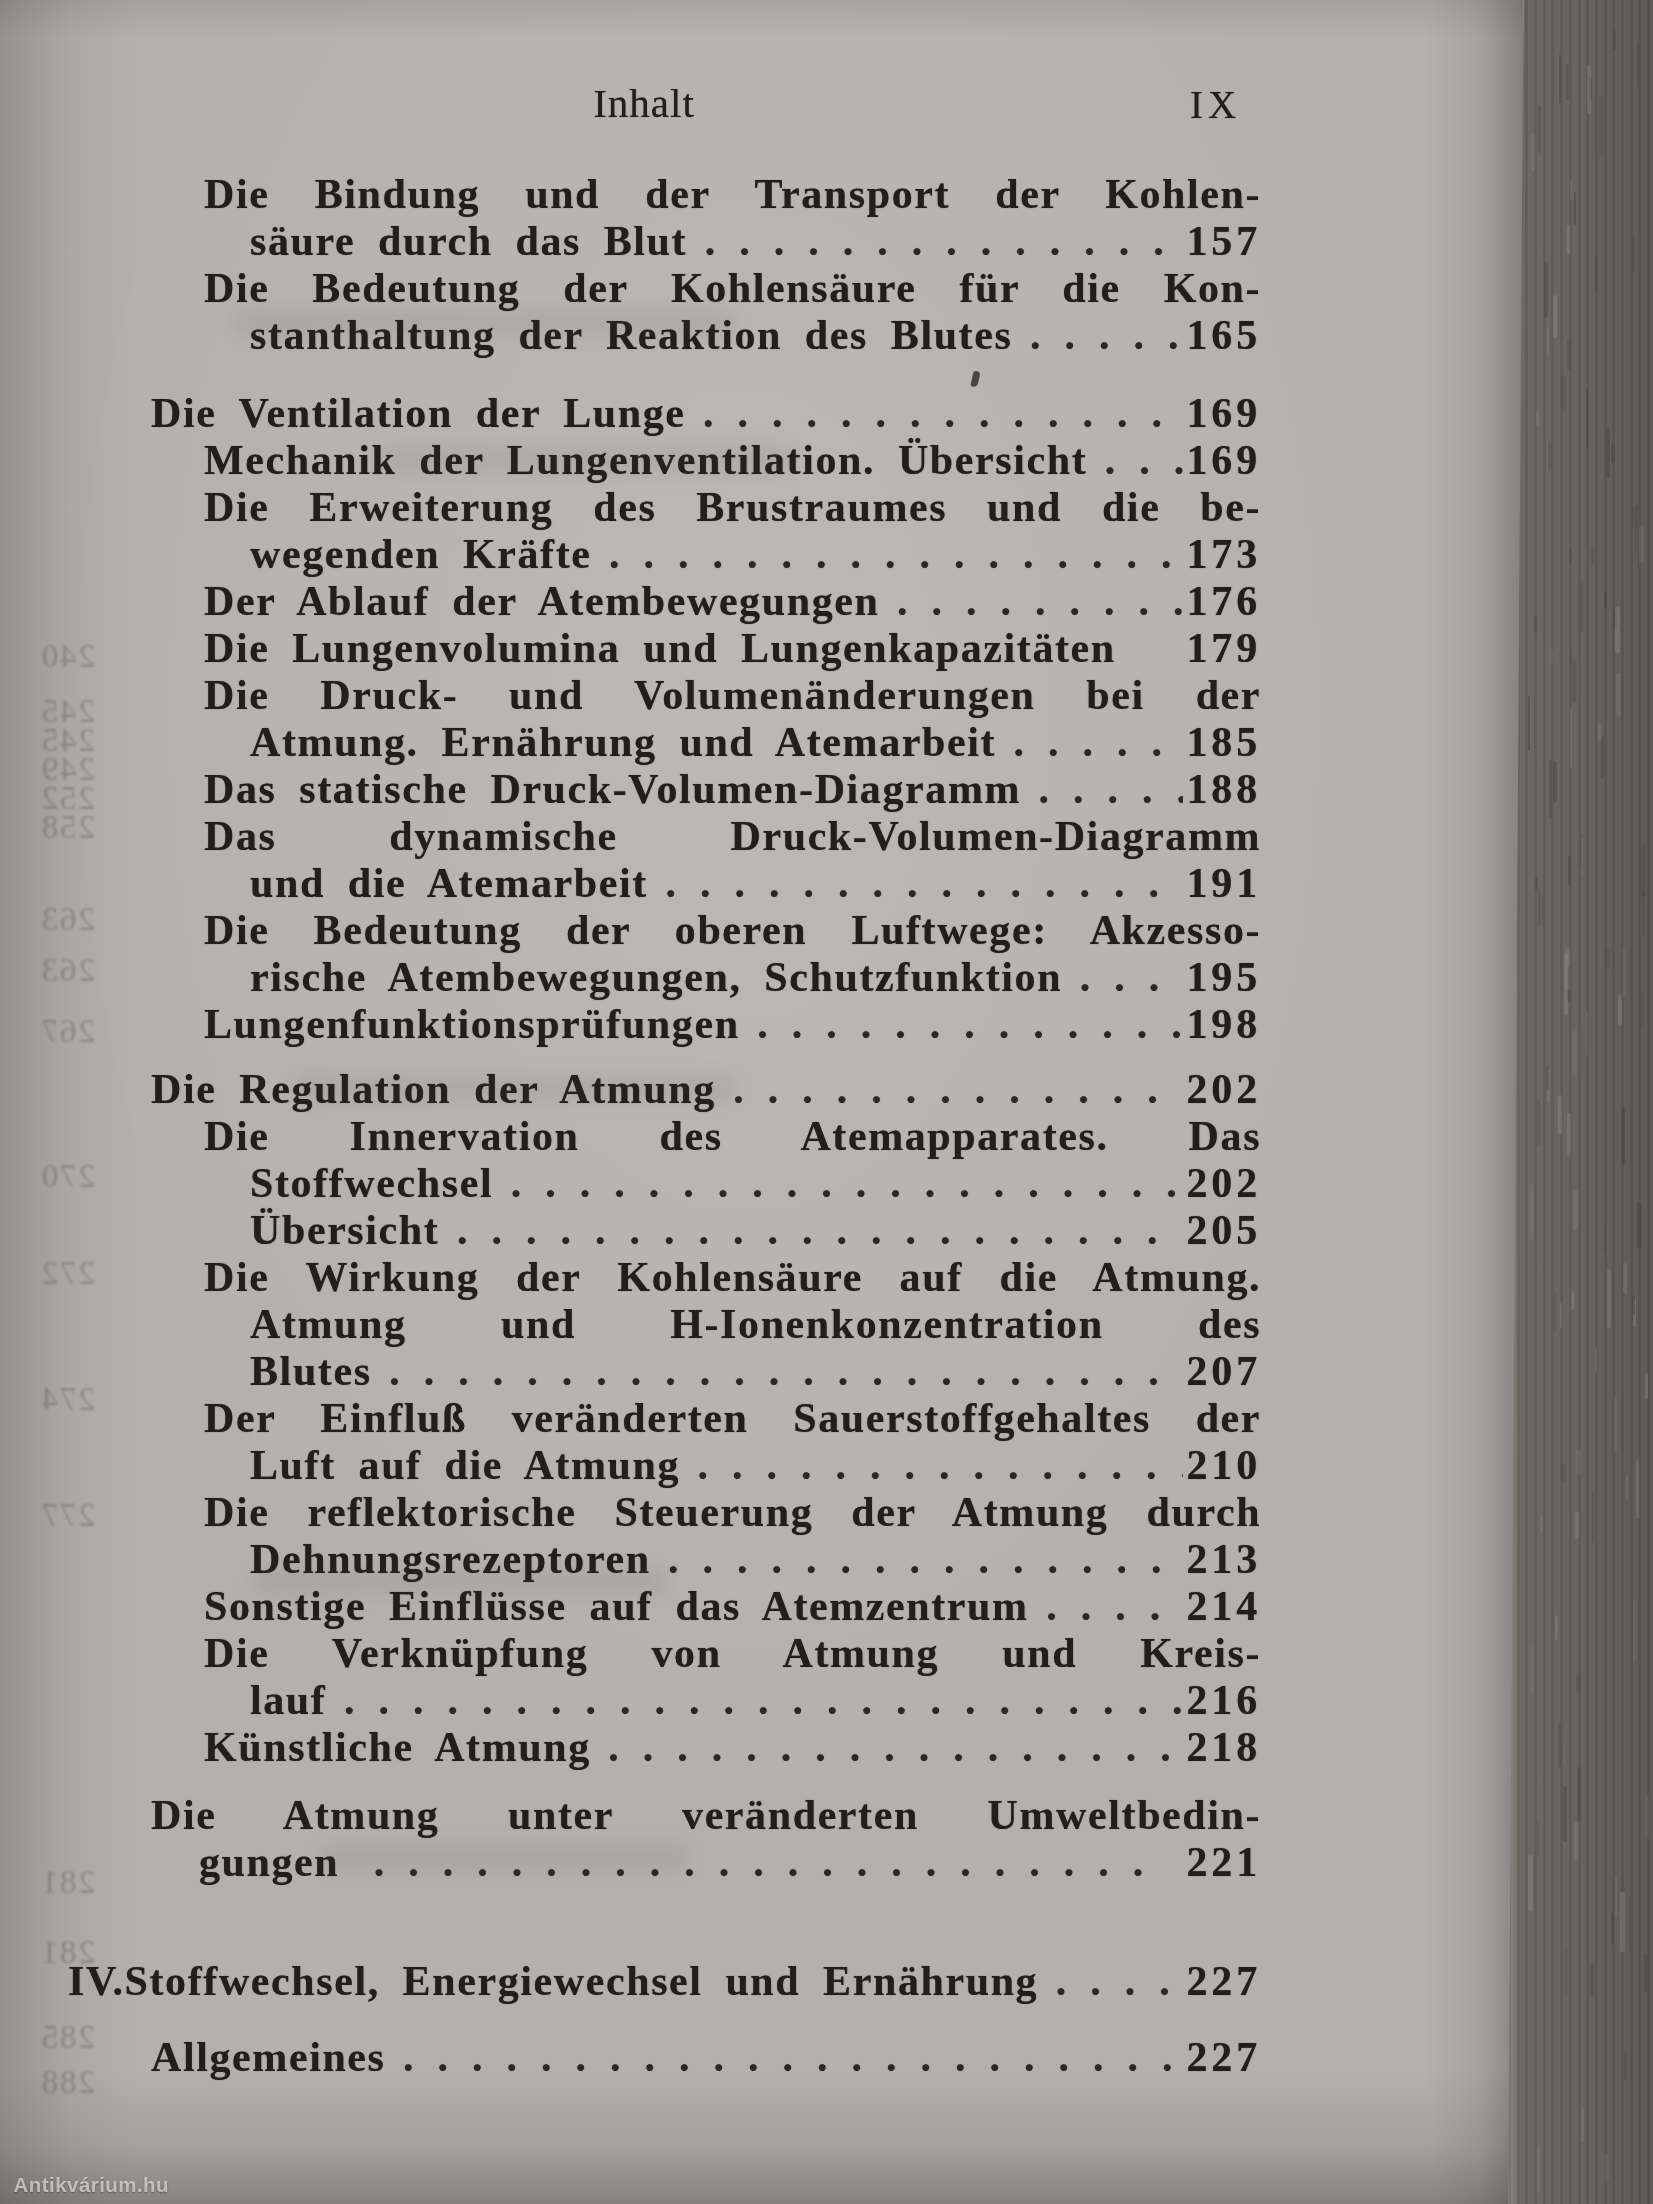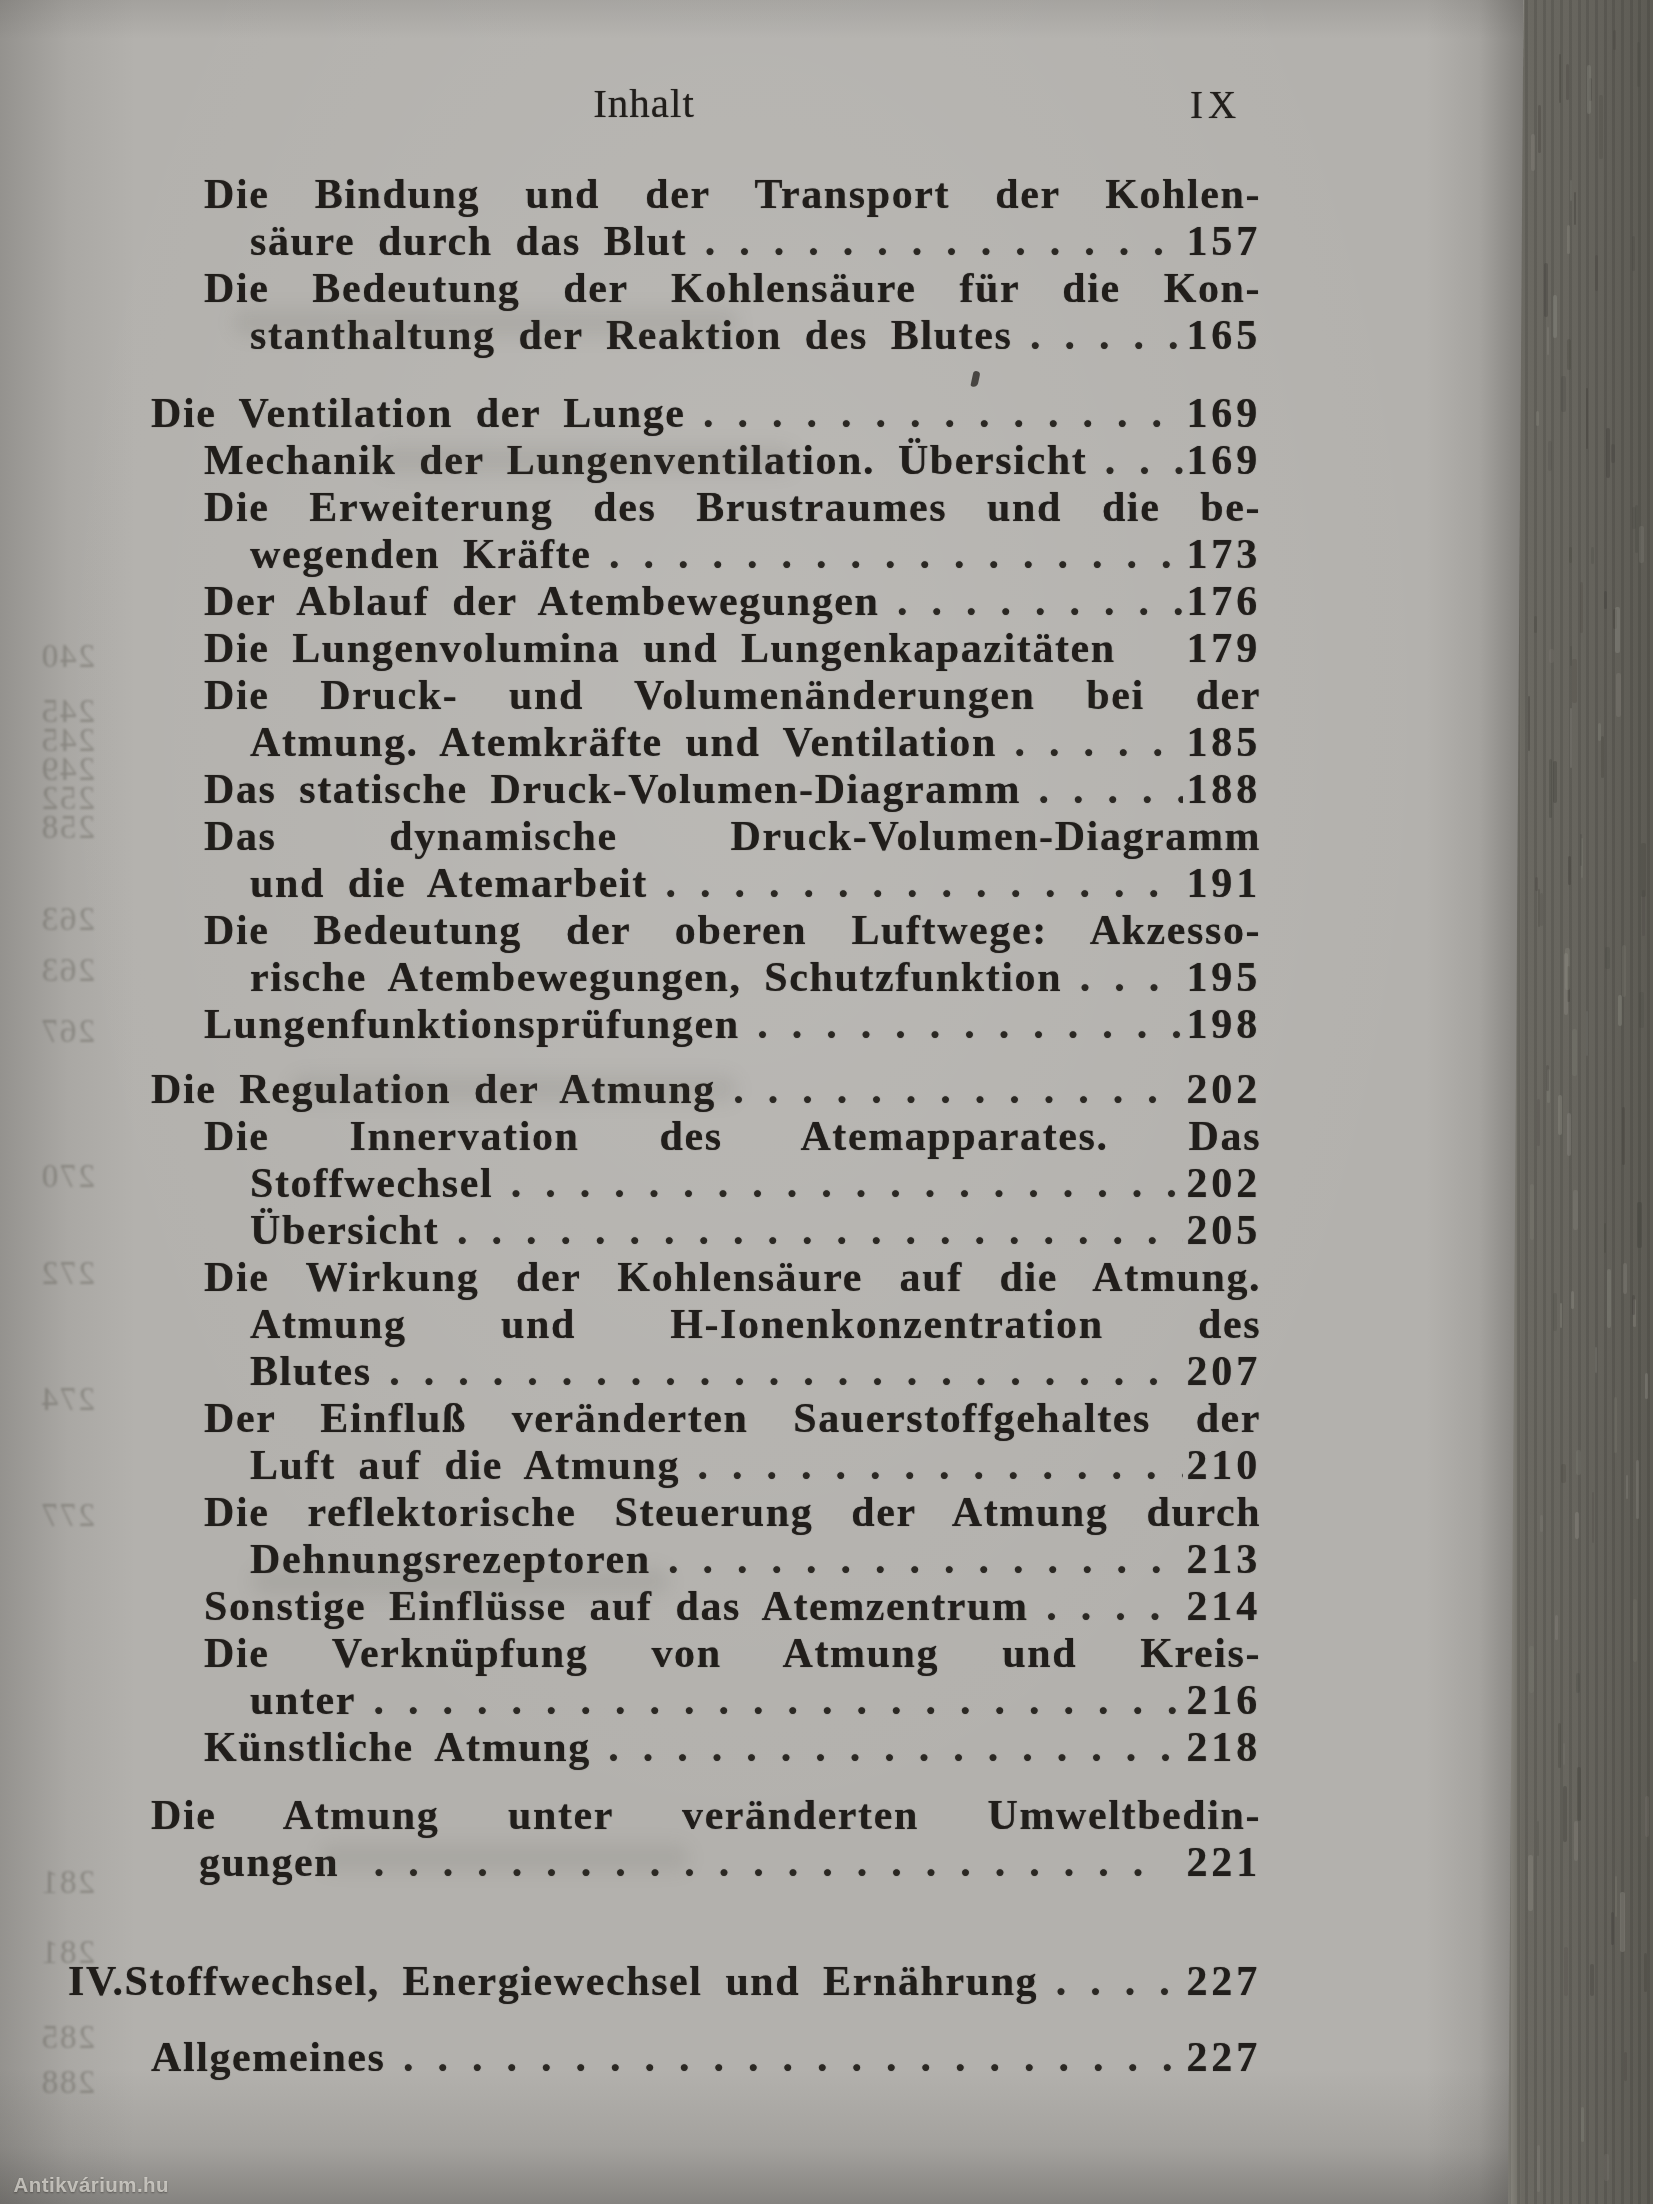--- a/index.html
+++ b/index.html
@@ -135,21 +135,21 @@
         <span class="leader">........................................</span>
         <span class="num">176</span>
       </div>
       <div class="line ind-sub">
         <span class="t">Die Lungenvolumina und Lungenkapazitäten</span>
         <span class="leader"></span>
         <span class="num">179</span>
       </div>
       <div class="line ind-sub stretch"><span class="t">Die Druck- und Volumenänderungen bei der</span></div>
       <div class="line ind-sub-cont">
-        <span class="t">Atmung. Atemkräfte und Ventilation</span>
+        <span class="t">Atmung. Ernährung und Atemarbeit</span>
         <span class="leader">........................................</span>
         <span class="num">185</span>
       </div>
       <div class="line ind-sub">
         <span class="t">Das statische Druck-Volumen-Diagramm</span>
         <span class="leader">........................................</span>
         <span class="num">188</span>
       </div>
       <div class="line ind-sub stretch"><span class="t">Das dynamische Druck-Volumen-Diagramm</span></div>
       <div class="line ind-sub-cont">
@@ -204,21 +204,21 @@
         <span class="leader">........................................</span>
         <span class="num">213</span>
       </div>
       <div class="line ind-sub">
         <span class="t">Sonstige Einflüsse auf das Atemzentrum</span>
         <span class="leader">........................................</span>
         <span class="num">214</span>
       </div>
       <div class="line ind-sub stretch"><span class="t">Die Verknüpfung von Atmung und Kreis-</span></div>
       <div class="line ind-sub-cont">
-        <span class="t">unter</span>
+        <span class="t">lauf</span>
         <span class="leader">........................................</span>
         <span class="num">216</span>
       </div>
       <div class="line ind-sub">
         <span class="t">Künstliche Atmung</span>
         <span class="leader">........................................</span>
         <span class="num">218</span>
       </div>
       <div style="height: 21.3px;"></div>
       <div class="line ind-section stretch"><span class="t">Die Atmung unter veränderten Umweltbedin-</span></div>

